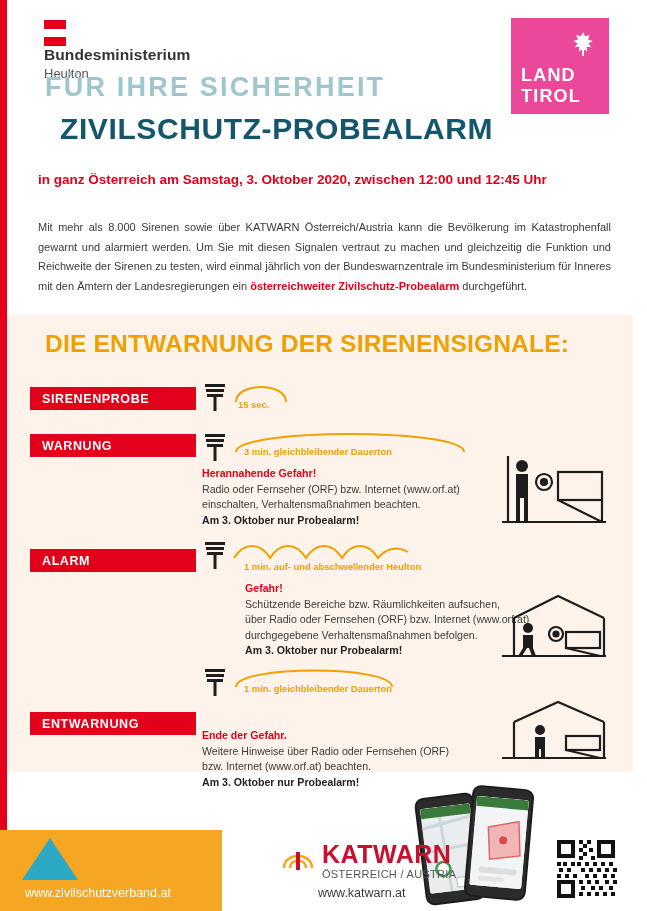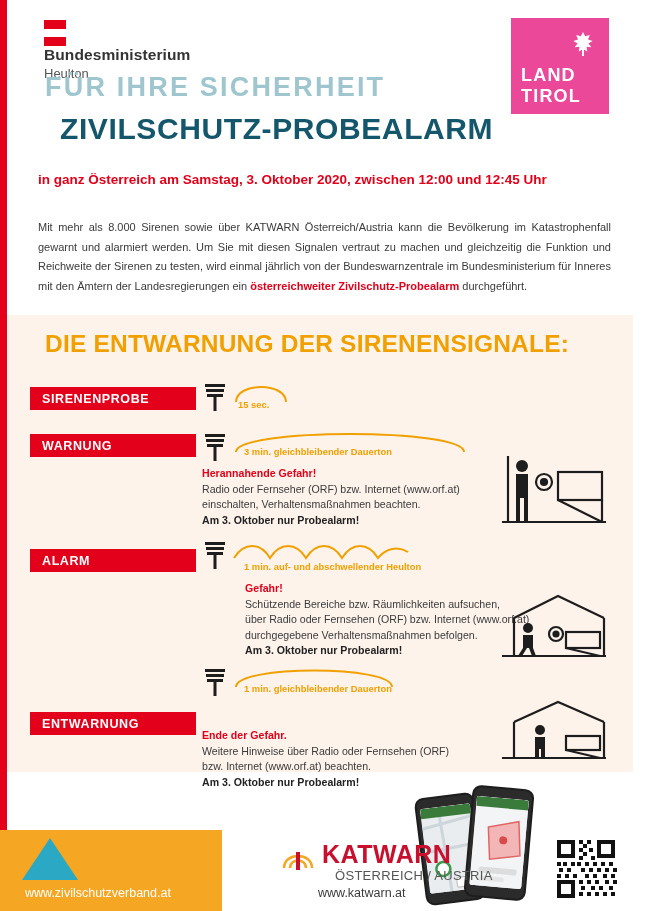--- a/index.html
+++ b/index.html
@@ -231,25 +231,24 @@
     left: 322px;
     top: 840px;
   }
   .katwarn-logo .kw {
     font-size: 25px;
     font-weight: bold;
     color: #c8102e;
     letter-spacing: .5px;
   }
   .katwarn-logo .kwsub {
-    font-size: 13px;
+    font-size: 11px;
     color: #555;
     letter-spacing: .3px;
     margin-top: -1px;
-    margin-left: 13px;
   }
   .qr {
     position: absolute;
     left: 553px;
     top: 836px;
     width: 66px;
     height: 66px;
   }
   .phones {
     position: absolute;

